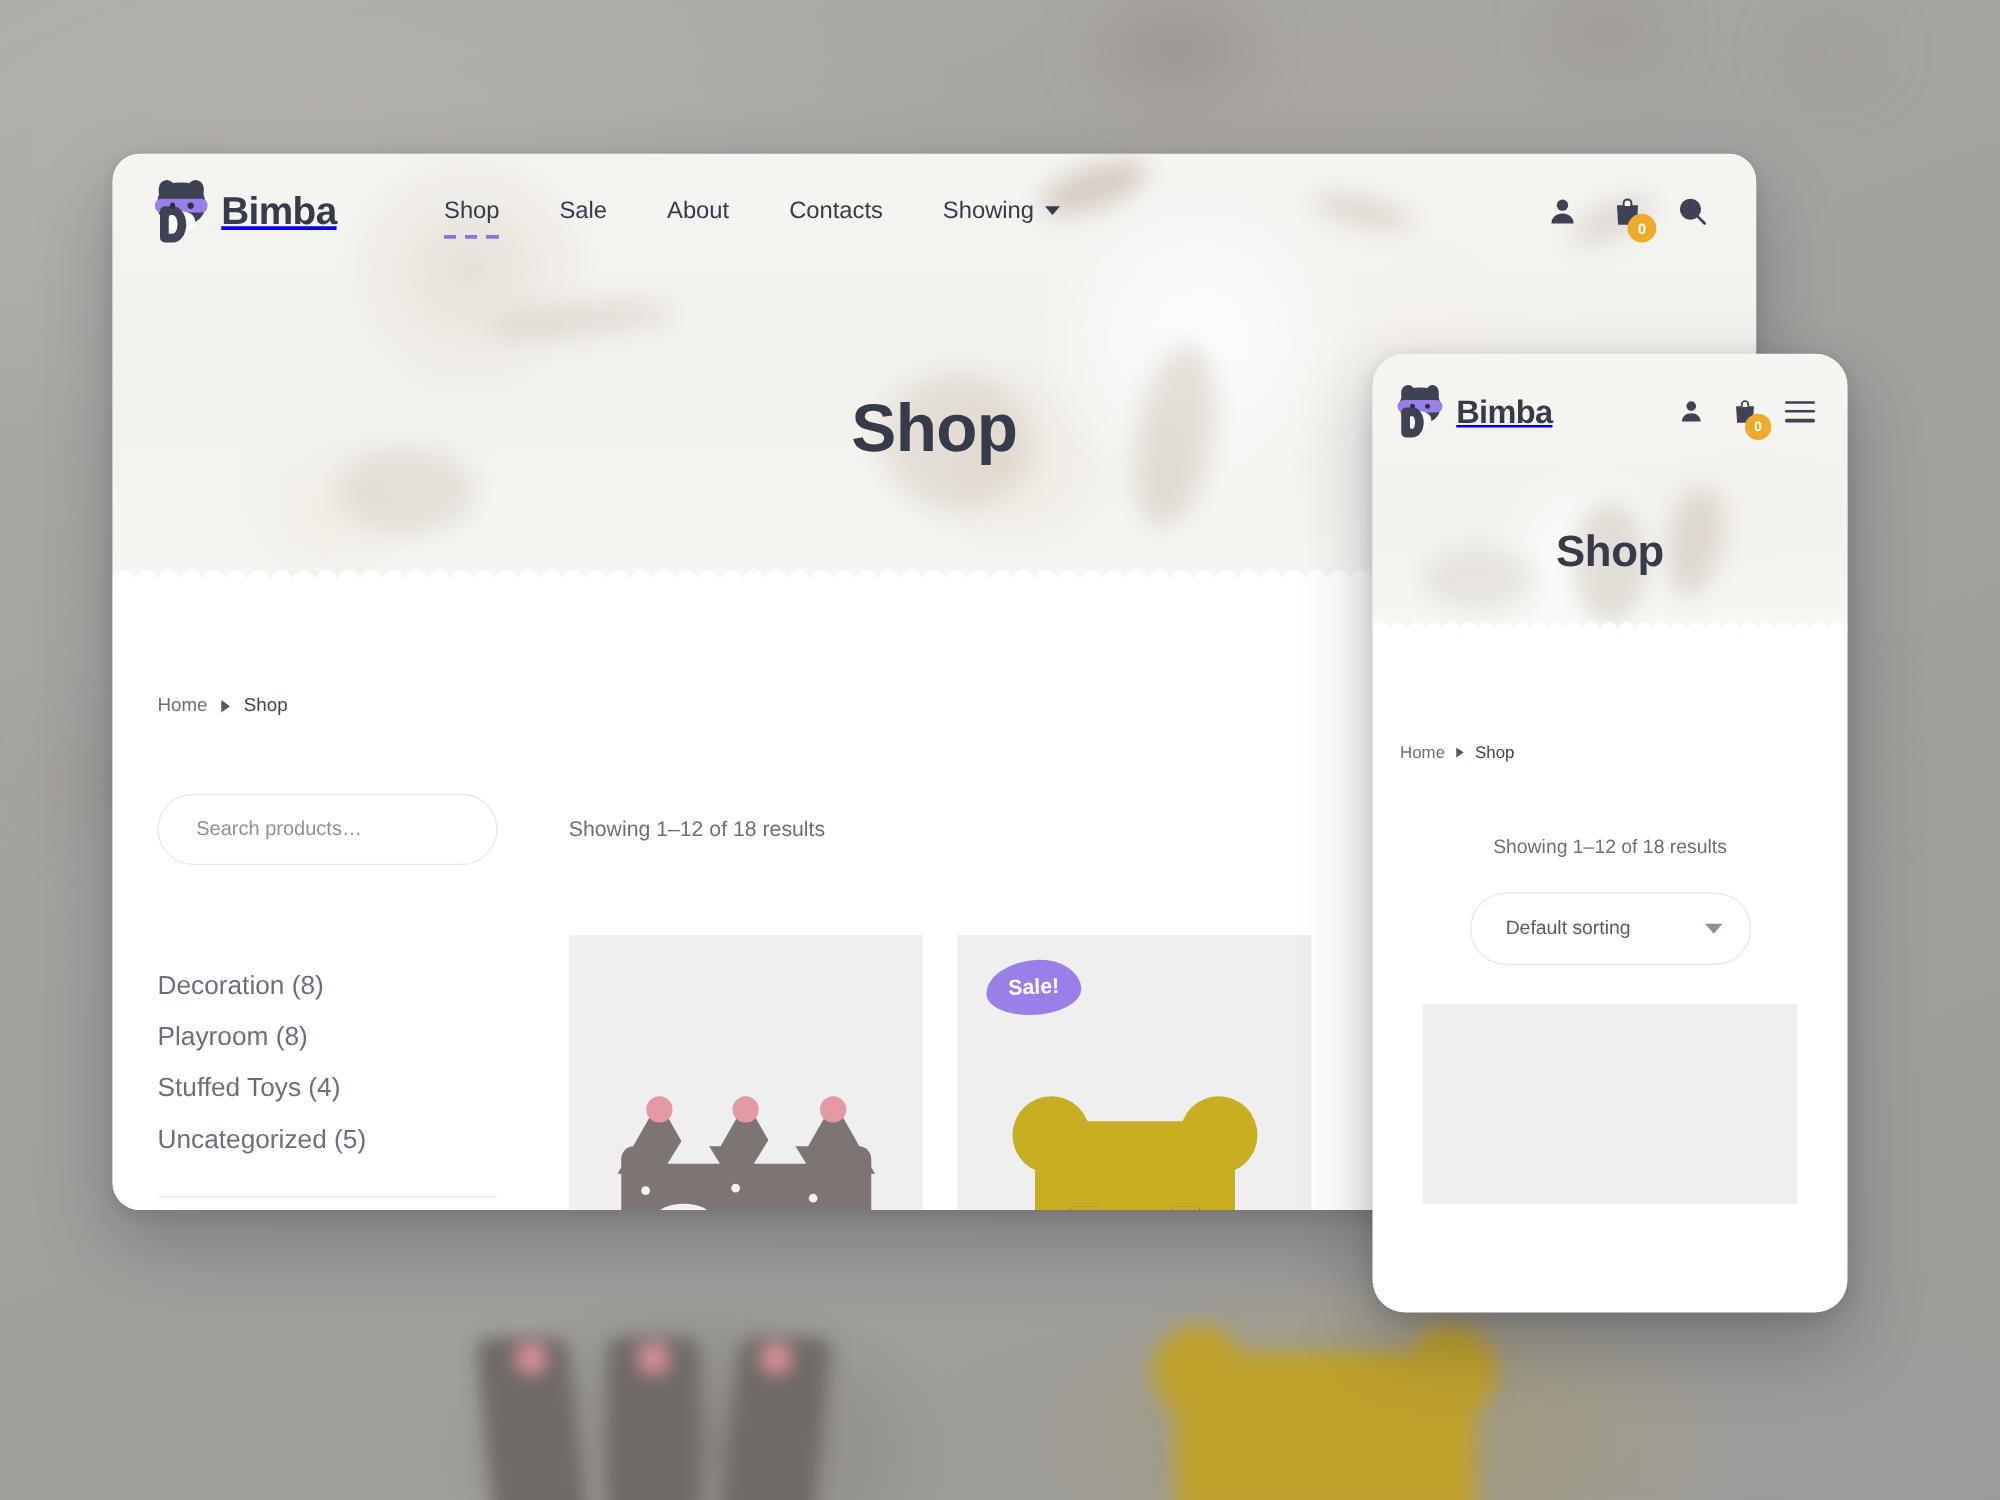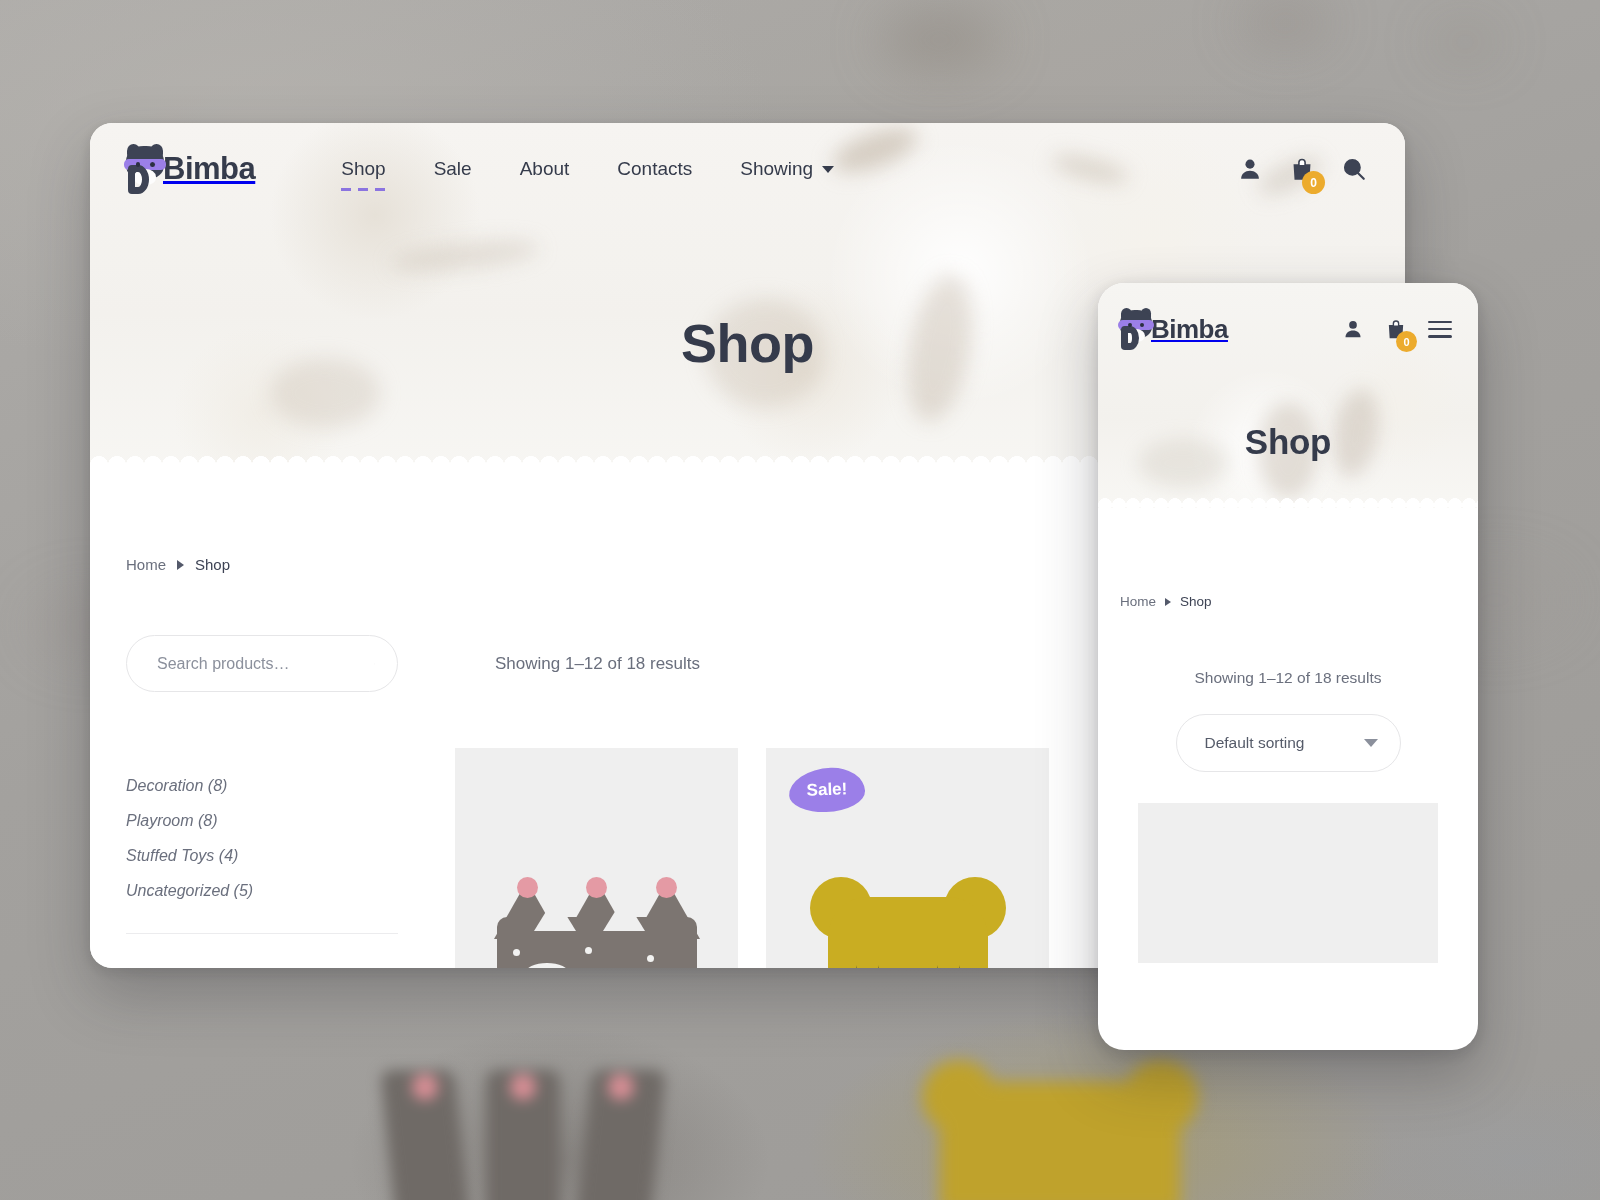--- a/index.html
+++ b/index.html
@@ -55,21 +55,21 @@
     position: absolute; left: 90px; top: 123px; width: 1315px; height: 845px;
     background: #fff; border-radius: 22px; overflow: hidden;
     box-shadow: 0 26px 60px rgba(40,40,45,.28), 0 4px 14px rgba(40,40,45,.14);
   }
 
   
   .dhead {
     position: relative; z-index: 5;
     height: 92px; display: flex; align-items: center; padding: 0 38px 0 36px;
   }
-  .logo { display: flex; align-items: center; gap: 2px; }
+  .logo { display: flex; align-items: center; gap: 16px; }
   .logo-mark { width: 38px; height: 46px; position: relative; flex: none; }
   .logo-word { font-size: 31px; font-weight: 700; color: #353b4b; letter-spacing: -.5px; margin-left: -3px; }
 
   .nav { display: flex; align-items: center; gap: 0; margin-left: 62px; }
   .nav a {
     font-size: 19px; color: #353b4b; text-decoration: none; font-weight: 500;
     padding: 6px 24px; position: relative; white-space: nowrap;
   }
   .nav a.active::after {
     content: ""; position: absolute; left: 24px; right: 24px; bottom: -5px; height: 3px;
@@ -121,40 +121,40 @@
   }
   .scallop-fill { position: absolute; left: 0; right: 0; bottom: -1px; height: 5px; background: #fff; }
 
   
   .dbody { padding: 0 36px; background: #fff; position: relative; }
   .crumb { display: flex; align-items: center; gap: 11px; padding: 86px 0 0 0; font-size: 15px; color: #6a6f7d; }
   .crumb a { color: #6a6f7d; text-decoration: none; }
   .crumb .sep { width: 0; height: 0; border-top: 5px solid transparent; border-bottom: 5px solid transparent; border-left: 7px solid #53596a; }
   .crumb .cur { color: #3d4354; }
 
-  .toolrow { display: flex; align-items: center; margin-top: 62px; gap: 40px; }
+  .toolrow { display: flex; align-items: center; margin-top: 62px; }
   .searchbox {
     width: 272px; height: 57px; border: 1px solid #e6e6e8; border-radius: 30px;
     display: flex; align-items: center; padding: 0 22px 0 30px; gap: 10px;
   }
   .searchbox input {
     border: 0; outline: none; flex: 1; font-size: 16px; color: #4b5160;
     font-family: "Liberation Sans", sans-serif; background: transparent;
   }
   .searchbox input::placeholder { color: #8b909c; }
   .searchbox .sicon { width: 20px; height: 20px; opacity: .55; }
   .searchbox .sicon svg { width: 100%; height: 100%; stroke: #6a6f7d; fill: none; stroke-width: 1.8; }
   .showing { margin-left: 57px; font-size: 17px; color: #6a6f7d; }
 
   .content { display: flex; margin-top: 56px; gap: 0; }
   .sidebar { width: 272px; flex: none; }
   .sidebar h2 { font-size: 29px; font-weight: 700; color: #353b4b; letter-spacing: -.3px; }
   .catlist { list-style: none; margin-top: 29px; }
   .catlist li { margin-bottom: 17px; }
-  .catlist a { font-size: 16px; color: #6a6f7d; text-decoration: none; font-style: italic; }
+  .catlist a { font-size: 21px; color: #6a6f7d; text-decoration: none; }
   .sidebar .rule { margin-top: 33px; border-top: 1px solid #ececee; }
 
   .grid { flex: 1; margin-left: 57px; display: flex; gap: 28px; }
   .card { width: 283px; flex: none; position: relative; }
   .thumb { width: 100%; height: 235px; background: #efefef; position: relative; overflow: hidden; }
 
   .sale {
     position: absolute; left: 23px; top: 20px; width: 76px; height: 44px;
     background: #9b7fe8; color: #fff; font-size: 17px; font-weight: 700;
     display: flex; align-items: center; justify-content: center;

